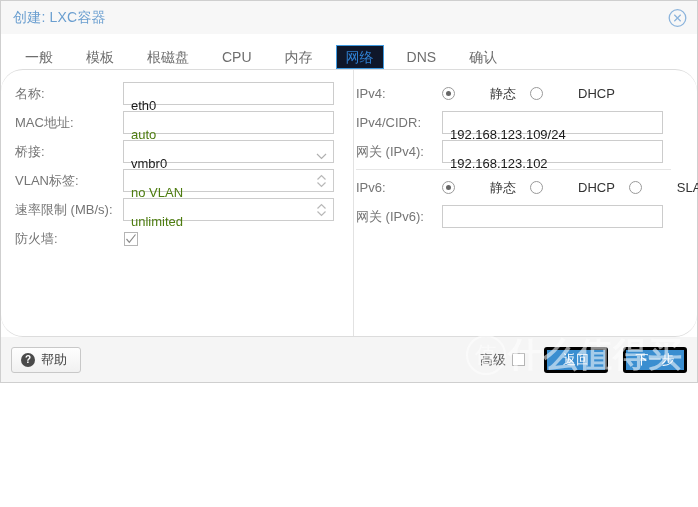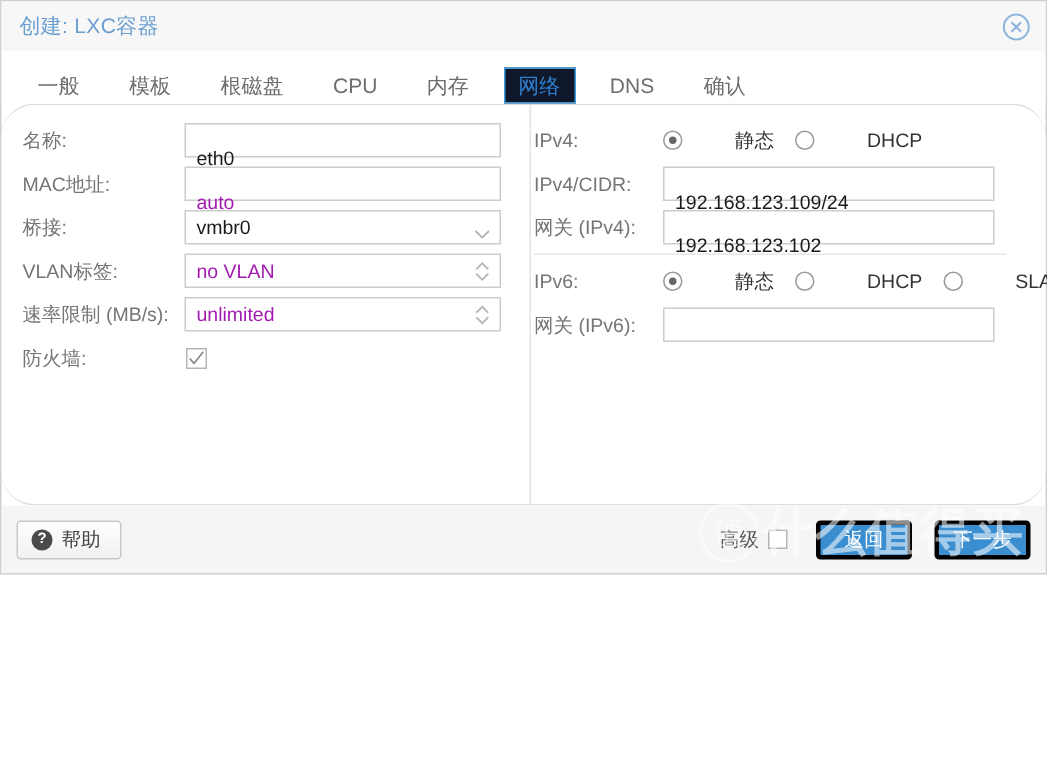--- a/index.html
+++ b/index.html
@@ -115,22 +115,22 @@
     border: 1px solid #cccccc;
     background: #ffffff;
     display: flex;
     align-items: center;
     padding: 0 7px;
     font-size: 13px;
     color: #1a1a1a;
     position: relative;
     cursor: text;
   }
-  .field.placeholder { color: #a21caf; }
-  .field.sel { cursor: pointer; align-items: flex-end; }
+  .field.placeholder { color: #4d7c0f; }
+  .field.sel { cursor: pointer; }
   .col-left  .field { width: 211px; }
   .col-right .field { width: 221px; }
 
   .field-txt { line-height: 21px; white-space: nowrap; margin-top: 24px; }
 
   
   .chev {
     position: absolute;
     right: 6px; top: 50%;
     transform: translateY(-50%);

